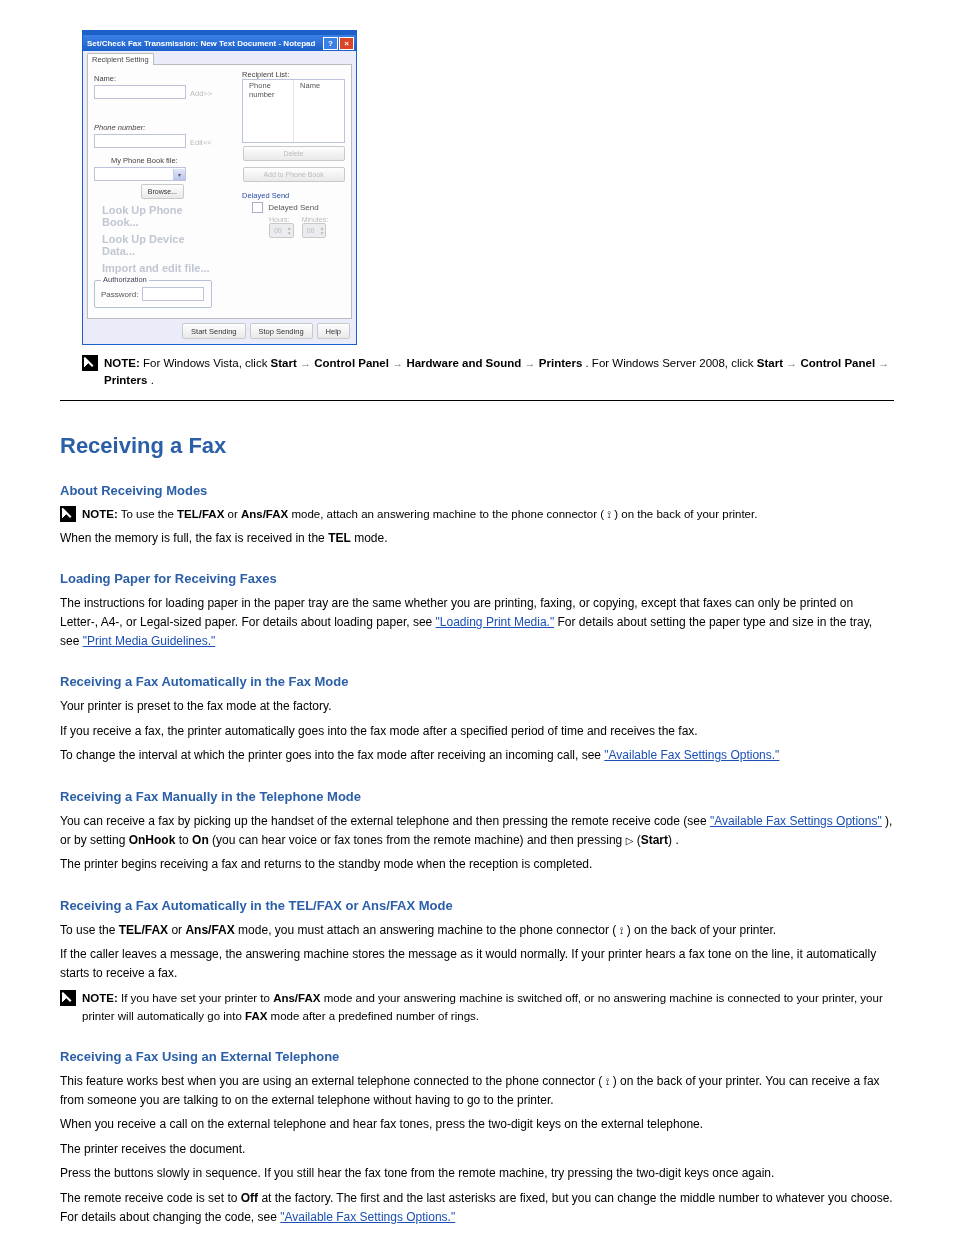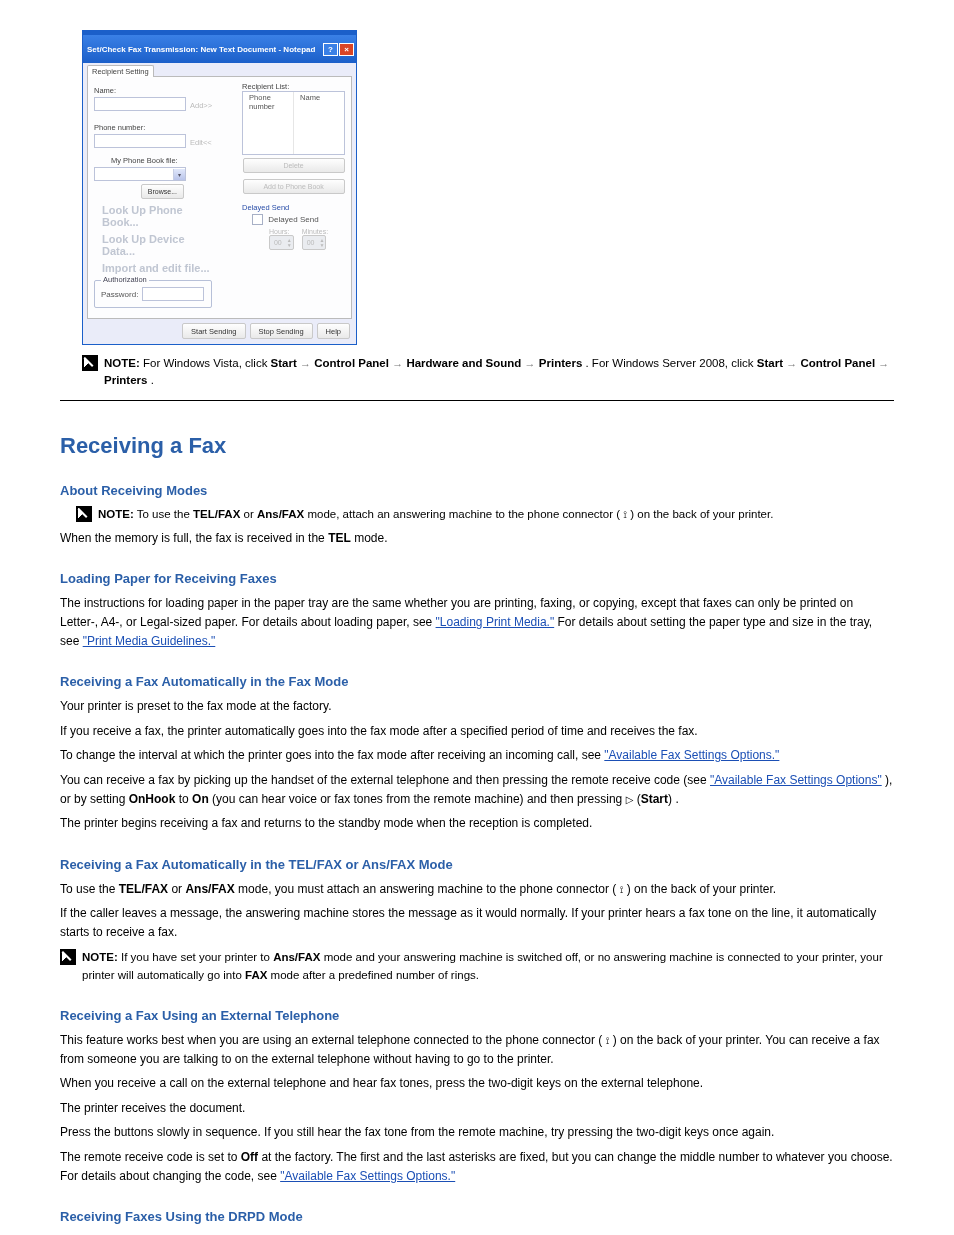--- a/index.html
+++ b/index.html
@@ -23,21 +23,21 @@
     border-right: 1px solid #1b5fc9;
     border-bottom: 1px solid #1b5fc9;
     background: #eaecf9;
     font-size: 8px;
     color: #555;
     position: relative;
   }
   .titlebar {
     background: linear-gradient(#3a80e6, #1b5fc9);
     color: #fff;
-    height: 28px;
+    height: 16px;
     display: flex;
     align-items: center;
     justify-content: space-between;
     padding: 0 2px 0 4px;
     font-size: 8px;
     font-weight: bold;
   }
   .titlebar .title-buttons {
     display: flex;
     gap: 1px;
@@ -259,21 +259,21 @@
     <div class="tab-strip">
       <span class="tab">Recipient Setting</span>
     </div>
     <div class="tab-body">
       <div class="col-left">
         <div class="lbl">Name:</div>
         <div class="row-inline">
           <div class="inp"></div>
           <span class="lbl dim" style="margin-bottom:1px;">Add&gt;&gt;</span>
         </div>
-        <div class="lbl" style="margin-top:12px;">Phone number:</div>
+        <div class="lbl" style="margin-top:24px;font-style:italic;">Phone number:</div>
         <div class="row-inline">
           <div class="inp"></div>
           <span class="lbl dim" style="margin-bottom:1px;">Edit&lt;&lt;</span>
         </div>
         <div class="lbl" style="margin-top:8px;margin-left:17px;">My Phone Book file:</div>
         <div class="combo">
           <div class="dd">▾</div>
         </div>
         <div class="browse-row" style="width:90px;">
           <span class="mini-btn">Browse...</span>
@@ -360,21 +360,21 @@
       <span>.</span>
     </div>
   </div>
 
   <hr class="sep">
 
   <h2 class="sect">Receiving a Fax</h2>
 
   <h3 class="sub">About Receiving Modes</h3>
 
-  <div class="note-row" style="margin-left:16px;">
+  <div class="note-row" style="margin-left:0;">
     <div class="note-icon">
         <div class="pencil"></div>
       </div>
     <div class="note-text">
       <b>NOTE:</b>
       <span>To use the </span>
       <b>TEL/FAX</b>
       <span> or </span>
       <b>Ans/FAX</b>
       <span> mode, attach an answering machine to the phone connector (</span>
@@ -398,20 +398,21 @@
   </p>
 
   <h3 class="sub">Receiving a Fax Automatically in the Fax Mode</h3>
   <p class="body">Your printer is preset to the fax mode at the factory.</p>
   <p class="body">If you receive a fax, the printer automatically goes into the fax mode after a specified period of time and receives the fax.</p>
   <p class="body">
     <span>To change the interval at which the printer goes into the fax mode after receiving an incoming call, see </span>
     <a class="lnk">"Available Fax Settings Options."</a>
   </p>
 
+  <h3 class="sub">Receiving a Fax Manually in the Telephone Mode</h3>
   <p class="body">
     <span>You can receive a fax by picking up the handset of the external telephone and then pressing the remote receive code (see </span>
     <a class="lnk">"Available Fax Settings Options"</a>
     <span>), or by setting </span>
     <b>OnHook</b>
     <span> to </span>
     <b>On</b>
     <span> (you can hear voice or fax tones from the remote machine) and then pressing </span>
     <span class="tri">▷</span>
     (<b>Start</b>)

